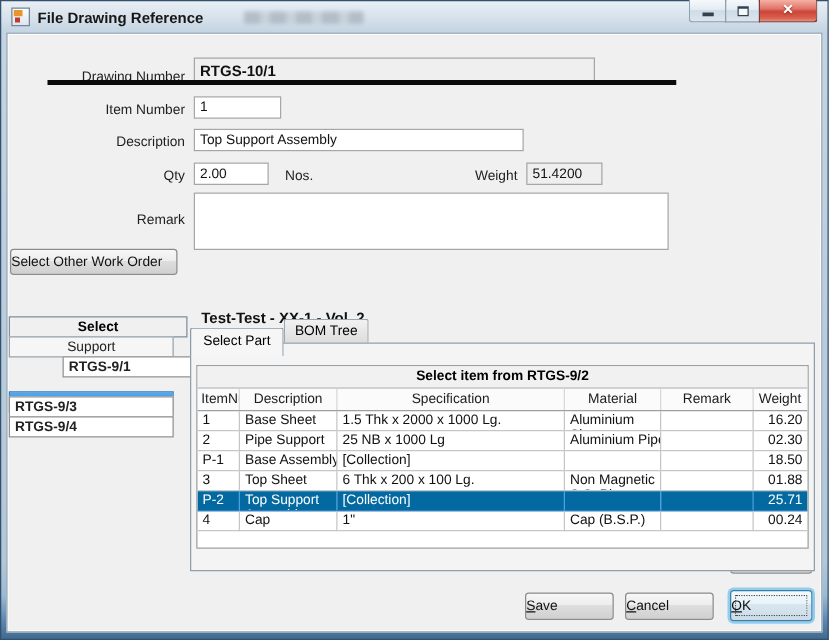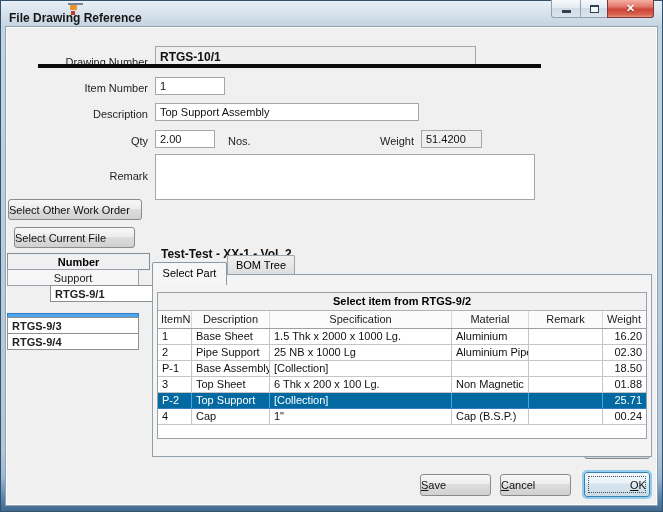--- a/index.html
+++ b/index.html
@@ -5,21 +5,21 @@
   * { margin:0; padding:0; box-sizing:border-box; }
   html,body { width:663px; height:512px; font-family:"Liberation Sans", sans-serif; }
   body { position:relative; background:#555; overflow:hidden; }
 
   
   .window {
     position:absolute; inset:0;
     background:linear-gradient(180deg,#eaf0f6 0%,#d5e0ea 3%,#c4d4e2 5%,#b2c7d8 88%,#9cbad4 93%,#5d87af 97%,#3f688e 100%);
     box-shadow:inset 0 0 0 1px #33516d;
   }
-  .titlebar { position:absolute; top:3px; left:9px; height:21px; display:flex; align-items:center; gap:6px;flex-direction:column; }
+  .titlebar { position:absolute; top:3px; left:9px; height:21px; display:flex; align-items:center; gap:6px; }
   .app-icon { width:15px; height:15px; background:linear-gradient(180deg,#ffffff,#dde5ee); border:1px solid #74879a; position:relative; }
   .app-icon::before { content:""; position:absolute; left:1px; top:1px; width:7px; height:5px; background:#e8952c; }
   .app-icon::after { content:""; position:absolute; left:2px; top:7px; width:4px; height:4px; background:#c23a2e; }
   .title { font-size:12px; font-weight:600; color:#161616; white-space:nowrap; }
   .redacted { width:96px; height:10px; margin-left:26px; border-radius:2px; opacity:.55; filter:blur(1.5px);
     background:repeating-linear-gradient(90deg,#96a1ab 0 13px,#bcc5cd 13px 21px); }
   .winbtns { position:absolute; top:0; right:9px; display:flex; }
   .winbtn { height:18px; border:1px solid #86552f00; border:1px solid #8fa0b0; border-top:none;
     display:flex; align-items:center; justify-content:center; cursor:pointer; }
   .winbtn.min { width:30px; border-radius:0 0 0 3px; background:linear-gradient(180deg,#f6f9fc,#e3ebf2 45%,#cfdbe6 50%,#dbe5ee); }
@@ -96,21 +96,21 @@
   .trow.selected .td { background:#0369a1; color:#fff; border-bottom-color:#2f7ec2; border-right-color:#4aa2e6; }
   .l2 { line-height:12px; }
 
   .btn-edit { left:499px; top:408px; width:74px; height:20px; }
   .btn-addcoll { left:578px; top:402px; width:66px; height:30px; line-height:13px; padding:1px 6px; }
 
   
   .btn-save   { left:414px; top:447px; width:71px; height:22px; }
   .btn-cancel { left:494px; top:447px; width:71px; height:22px; }
   .btn-ok { left:578px; top:445px; width:66px; height:25px; border-color:#3a80ad;
-    box-shadow:0 0 0 2px #93cdee; background:linear-gradient(180deg,#f3fafe 0%,#e8f2f8 45%,#d8e6ef 46%,#cbdce8 100%);padding-left:45px; }
+    box-shadow:0 0 0 2px #93cdee; background:linear-gradient(180deg,#f3fafe 0%,#e8f2f8 45%,#d8e6ef 46%,#cbdce8 100%); }
   .btn-ok::after { content:""; position:absolute; inset:3px; border:1px dotted #4c4c4c; border-radius:1px; }
   .fl { display:block; }
   .fl::first-letter { text-decoration:underline; }
 </style>
 </head>
 <body>
 
 <div class="window">
 
   <div class="titlebar">
@@ -151,25 +151,22 @@
     <div class="lbl lbl-weight">Weight</div>
     <div class="field f-weight readonly">51.4200</div>
 
     <div class="lbl lbl-remark">Remark</div>
     <div class="field f-remark"></div>
 
     <div class="btn btn-sowo">
       <span>Select Other Work Order</span>
     </div>
     <div class="wo-title">Test-Test - XX-1 - Vol. 2</div>
-    <div class="btn btn-scf">
-      <span>Select Current File</span>
-    </div>
-
-    <div class="list-caption">Number</div>
+
+    <div class="list-caption">Select</div>
     <div class="list-colhdr">Support</div>
     <div class="list-item li-0">RTGS-9/1</div>
     <div class="list-item li-1 selected">RTGS-9/2</div>
     <div class="list-item li-2">RTGS-9/3</div>
     <div class="list-item li-3">RTGS-9/4</div>
 
     <div class="tab tab-active">Select Part</div>
     <div class="tab tab-inactive">BOM Tree</div>
 
     <div class="tabpage">

